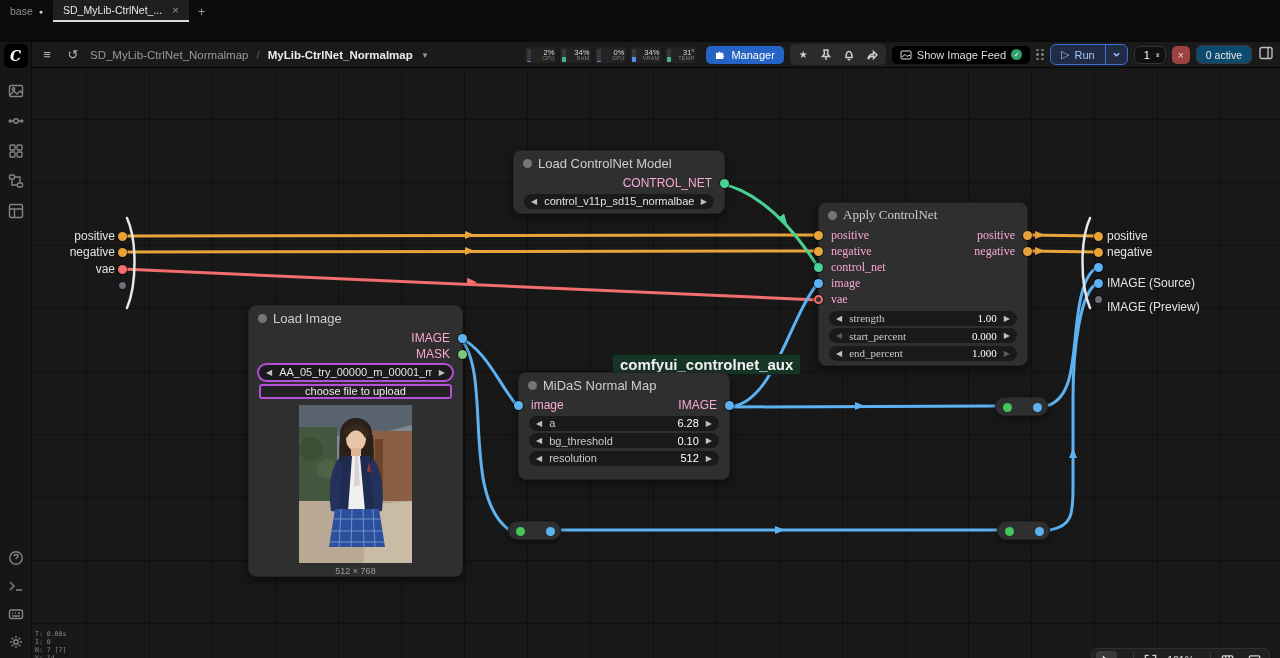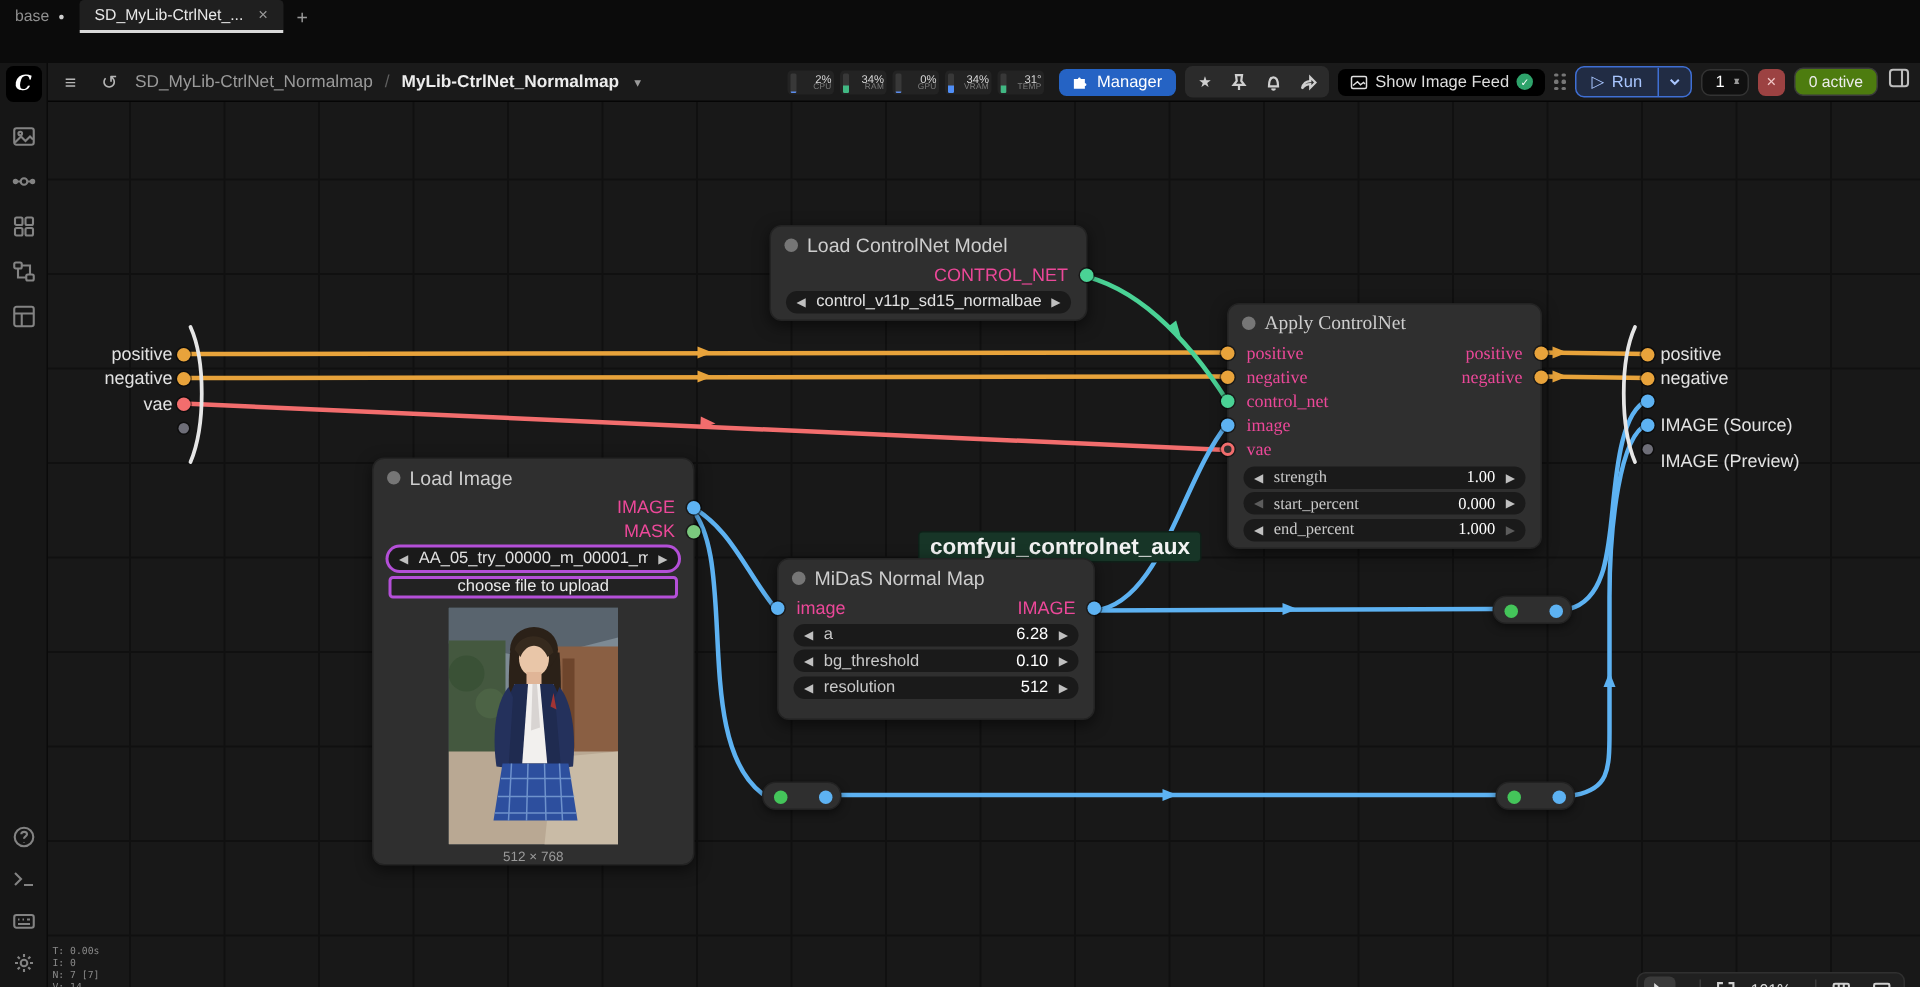--- a/index.html
+++ b/index.html
@@ -52,33 +52,33 @@
   .feed-green { width:11px; height:11px; border-radius:50%; background:#2ea36b; display:flex; align-items:center; justify-content:center; color:#fff; font-size:7px;}
   .grip { display:grid; grid-template-columns:3px 3px; gap:2px; }
   .grip i { width:2.5px; height:2.5px; background:#777; border-radius:50%; display:block;}
   .btn-run { display:flex; align-items:stretch; border:1px solid #3f6fd4; background:rgba(59,110,220,.22); border-radius:6px; color:#a9c6ff; font-size:11px; overflow:hidden;}
   .btn-run .run-main { padding:3px 10px; display:flex; align-items:center; gap:5px;}
   .btn-run .run-caret { border-left:1px solid #3f6fd4; padding:3px 6px; display:flex; align-items:center;}
   .count-box { background:#101010; border:1px solid #333; border-radius:6px; color:#fff; font-size:11px; display:flex; align-items:center; padding:2px 4px 2px 9px; gap:5px;}
   .steppers { display:flex; flex-direction:column; line-height:0; }
   .steppers span{ font-size:6px; color:#9a9a9a;}
   .btn-x { width:18px; height:18px; border-radius:5px; background:#9c4242; color:#f3caca; font-size:11px; display:flex; align-items:center; justify-content:center;}
-  .badge-active { background:#4d7c0f; border:1px solid #3a3a3a; border-radius:6px; color:#ececec; font-size:10.5px; padding:2.5px 9px;}
+  .badge-active { background:#0c4a6e; border:1px solid #3a3a3a; border-radius:6px; color:#ececec; font-size:10.5px; padding:2.5px 9px;}
   .panel-toggle svg { stroke:#bdbdbd; fill:none; stroke-width:1.4;}
 
   
   .canvas { position:relative; flex:1; background:#181818;
     background-image: linear-gradient(#101010 1px, transparent 1px), linear-gradient(90deg, #101010 1px, transparent 1px);
     background-size:63px 63px; background-position:-9px -12px; overflow:hidden;}
   .linklayer { position:absolute; left:0; top:0; width:1248px; height:610px; pointer-events:none;}
 
   .node { position:absolute; background:#2f2f2f; border:1px solid #232323; border-radius:8px; box-shadow:0 3px 10px rgba(0,0,0,.55); color:#cfcfcf;}
   .ntitle { height:24px; display:flex; align-items:center; padding-left:24px; font-size:13px; color:#cdcdcd; position:relative;}
   .tdot { position:absolute; left:9px; top:8px; width:9px; height:9px; border-radius:50%; background:#767676;}
-  .srow { height:16px; position:relative; font-size:12px; line-height:16px; color:#ec4899;}
+  .srow { height:16px; position:relative; font-size:12px; line-height:16px; color:#f9a8d4;}
   .srow .inlab { position:absolute; left:12px; }
   .srow .outlab { position:absolute; right:12px; }
   .port { position:absolute; width:9px; height:9px; border-radius:50%; top:3.5px; box-shadow:0 0 0 1px rgba(0,0,0,.45);}
   .port.pl { left:-5px;}  .port.pr { right:-5px;}
   .c-cond { background:#e8a33b;} .c-img { background:#5db2f2;} .c-ctrl { background:#4ad295;}
   .c-mask { background:#7ac87d;} .c-green { background:#44c55a;}
   .c-vae-ring { background:#2f2f2f; border:2px solid #f26d6d;}
   .widget { height:15px; margin:2.5px 10px; background:#1a1a1a; border-radius:8px; display:flex; align-items:center; padding:0 7px; font-size:11px; color:#c9c9c9;}
   .warrow { font-size:8px; color:#c0c0c0;}
   .warrow.dim { color:#5c5c5c;}

